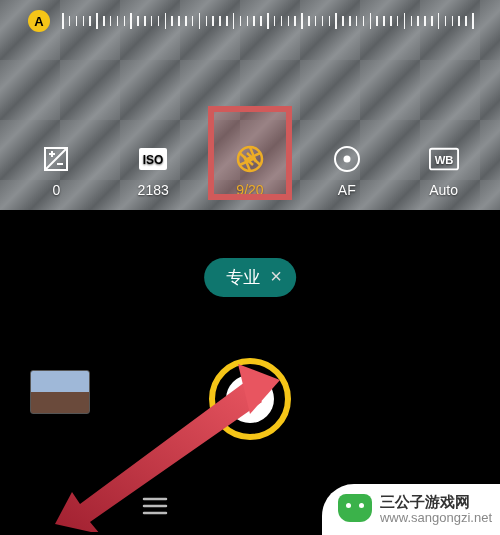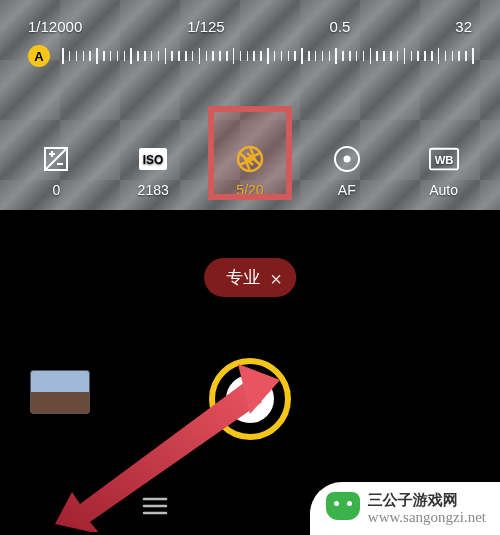--- a/index.html
+++ b/index.html
@@ -94,25 +94,25 @@
   .lower {
     position: relative;
     background: #000;
     height: 325px;
   }
   .mode-pill {
     position: absolute;
     top: 48px;
     left: 50%;
     transform: translateX(-50%);
-    background: #7f1d1d;
+    background: #0f766e;
     border-radius: 22px;
     padding: 8px 14px 8px 22px;
     display: flex;
-    align-items: flex-end;
+    align-items: flex-start;
     gap: 10px;
     font-size: 17px;
     color: #fff;
   }
   .mode-pill .x {
     font-size: 20px;
     color: #ddd;
     line-height: 1;
   }
   .shutter {
@@ -157,54 +157,48 @@
     position: absolute;
     top: 152px;
     left: 50px;
     pointer-events: none;
   }
   .watermark {
     position: absolute;
     right: 0; bottom: 0;
     background: #fff;
     border-radius: 32px 0 0 0;
-    padding: 10px 14px 10px 58px;
+    padding: 10px 8px 10px 58px;
   }
   .watermark .logo {
     position: absolute;
     left: 16px; top: 10px;
     width: 34px; height: 28px;
     border-radius: 8px 8px 12px 12px;
     background: #3bb24a;
   }
   .watermark .logo::before,
   .watermark .logo::after {
     content: "";
     position: absolute;
     top: 9px;
     width: 5px; height: 5px;
     background: #fff;
     border-radius: 50%;
   }
   .watermark .logo::before { left: 8px; }
   .watermark .logo::after { right: 8px; }
   .watermark .t1 { color: #333; font-size: 15px; font-weight: 700; line-height: 1.1; }
-  .watermark .t2 { color: #888; font-size: 15px; line-height: 1.1; font-family: Liberation Serif, serif; }
+  .watermark .t2 { color: #888; font-size: 13px; line-height: 1.1; }
 </style>
 </head>
 <body>
 
 <div class="viewfinder">
 
-  <div class="scale-labels">
-    <span>1/12000</span>
-    <span>1/125</span>
-    <span>0.5</span>
-    <span>32</span>
-  </div>
 
   <div class="ruler-row">
     <div class="badge-a">A</div>
     <div class="ruler" id="ruler">
         <div class="tick tall" style="left: 0%;"></div>
         <div class="tick short" style="left: 1.66667%;"></div>
         <div class="tick short" style="left: 3.33333%;"></div>
         <div class="tick short" style="left: 5%;"></div>
         <div class="tick short" style="left: 6.66667%;"></div>
         <div class="tick tall" style="left: 8.33333%;"></div>
@@ -298,21 +292,21 @@
             <g stroke="#f5c518" stroke-width="2.5" fill="none">
               <path d="M15 3 L21 18"></path>
               <path d="M25.4 9 L10 16"></path>
               <path d="M25.4 21 L12 9"></path>
               <path d="M15 27 L9 12"></path>
               <path d="M4.6 21 L20 14"></path>
               <path d="M4.6 9 L18 21"></path>
             </g>
           </svg>
       </span>
-      <span class="lbl">5/20</span>
+      <span class="lbl">9/20</span>
     </div>
 
     <div class="param">
       <span class="icon-box">
         <svg width="30" height="30" viewBox="0 0 30 30">
             <circle cx="15" cy="15" r="12" fill="none" stroke="#fff" stroke-width="2"></circle>
             <circle cx="15" cy="15" r="3.5" fill="#fff"></circle>
           </svg>
       </span>
       <span class="lbl">AF</span>

